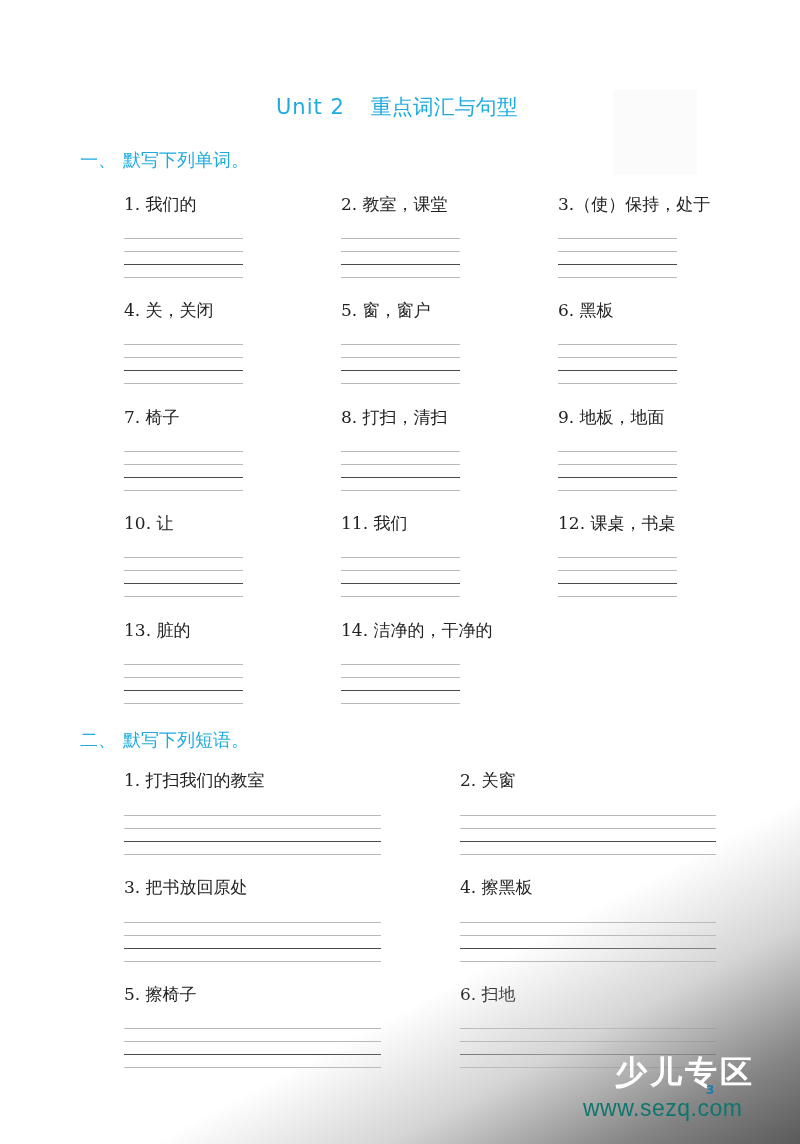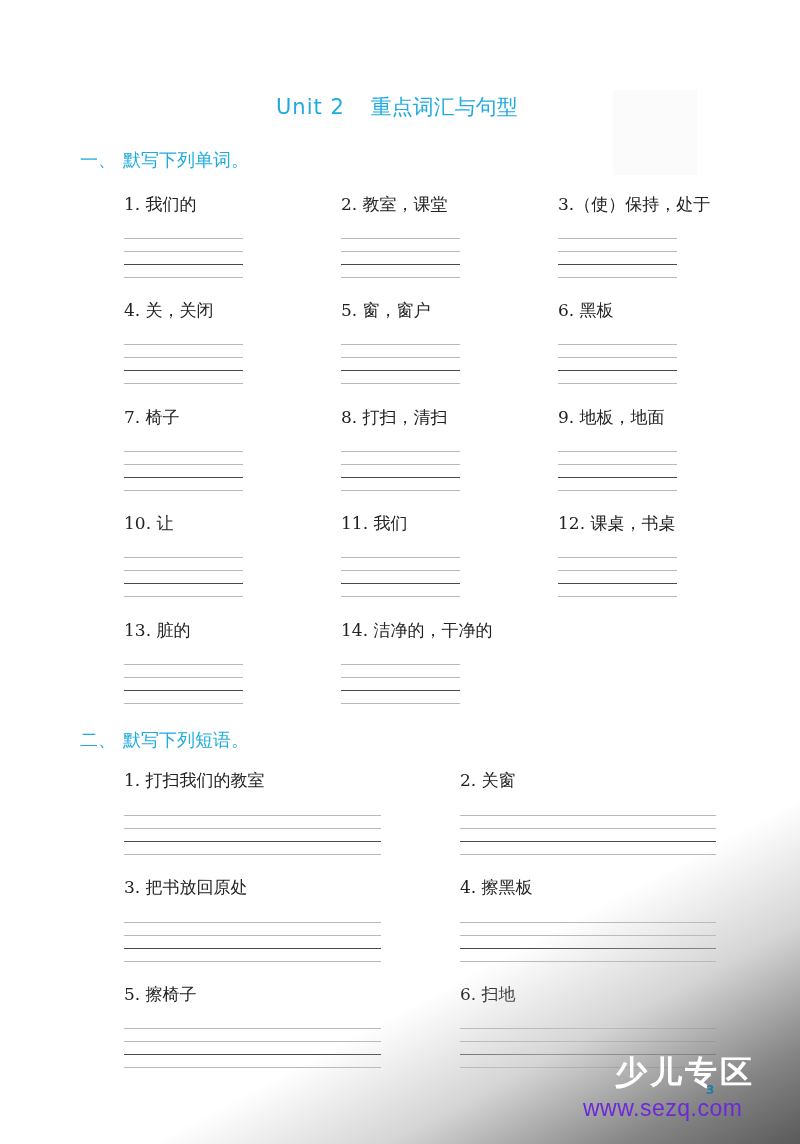--- a/index.html
+++ b/index.html
@@ -48,21 +48,21 @@
       color: #ffffff; font-family: "DejaVu Sans", "Liberation Sans", sans-serif;
       font-weight: bold; font-size: 32px; line-height: 40px; letter-spacing: 3px;
     }
     .page-number {
       position: absolute; left: 706px; top: 1083px;
       color: #1a7db0; font-family: "DejaVu Sans", "Liberation Sans", sans-serif;
       font-size: 12px; font-weight: bold; line-height: 14px;
     }
     .watermark-url {
       position: absolute; left: 583px; top: 1094px;
-      color: #6d28d9; font-family: "Liberation Sans", "DejaVu Sans", sans-serif;
+      color: #0f766e; font-family: "Liberation Sans", "DejaVu Sans", sans-serif;
       font-size: 23px; line-height: 28px; letter-spacing: 0.5px;
     }
   </style>
 </head>
 <body>
 
 <div class="faint-box"></div>
 
 <div class="title">
   <span class="unit">Unit 2</span><span class="gap"></span><span>重点词汇与句型</span>

